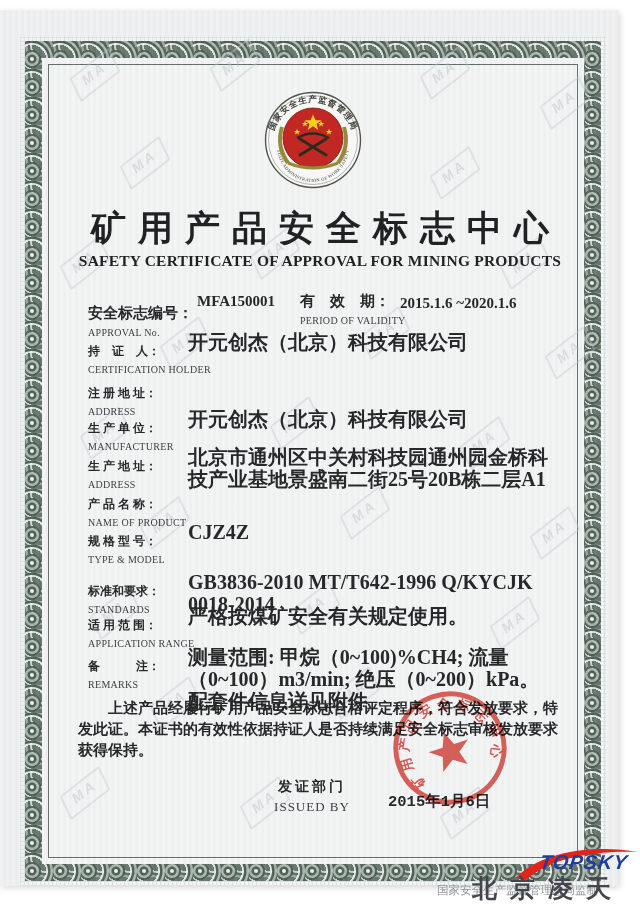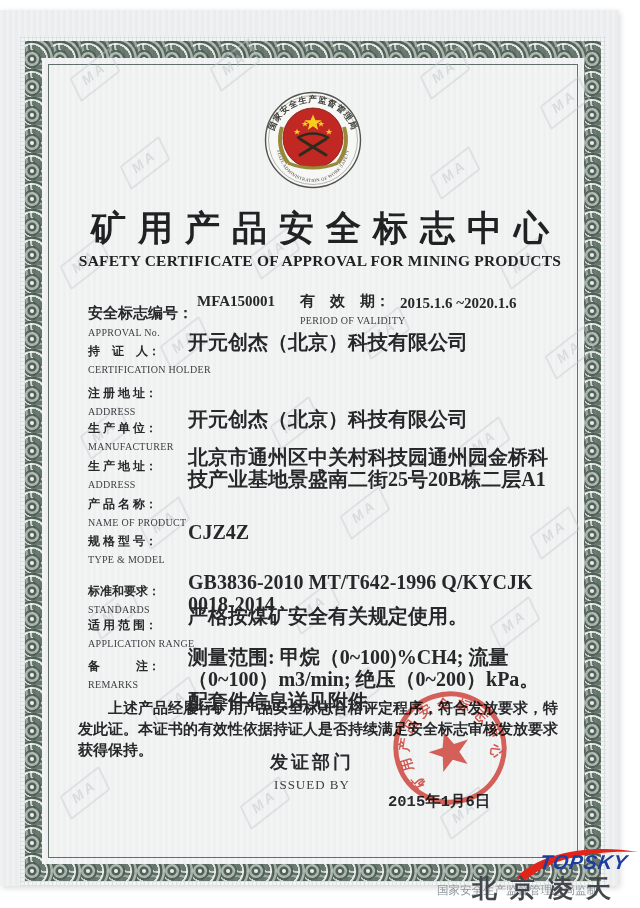--- a/index.html
+++ b/index.html
@@ -40,21 +40,21 @@
   .cn{font-size:12px;font-weight:700;white-space:nowrap;}
   .en{font-size:10px;letter-spacing:.3px;color:#3c4043;margin-top:4px;
       font-family:"Liberation Serif","DejaVu Serif",serif;white-space:nowrap;}
   .lab{position:absolute;left:0;top:12px;}
   .val{margin-left:100px;width:372px;font-size:20px;font-weight:600;line-height:22px;}
   .hdr .hlab{font-size:15px;font-weight:700;white-space:nowrap;}
   .hdr .hval{font-size:15px;font-weight:600;white-space:nowrap;}
   .decl{position:absolute;left:78px;top:698px;width:486px;font-size:15px;font-weight:600;
         line-height:21px;text-indent:2em;}
   .issuer{position:absolute;left:162px;top:750px;width:300px;text-align:center;}
-  .issuer .cn{font-size:18px;letter-spacing:3px;white-space:nowrap;}
+  .issuer .cn{font-size:14px;letter-spacing:3px;white-space:nowrap;margin-top:28px;}
   .issuer .en{font-size:13px;letter-spacing:1px;margin-top:3px;}
   .idate{position:absolute;left:388px;top:791px;font-size:15.5px;font-weight:600;font-family:Liberation Mono, monospace;}
   .seal{position:absolute;left:391px;top:689px;width:118px;height:118px;transform:rotate(-18deg);
         mix-blend-mode:multiply;opacity:.92;z-index:6;}
   .topsky{position:absolute;left:514px;top:842px;width:126px;height:44px;z-index:7;}
   .topsky-text{position:absolute;left:540px;top:851px;font:italic 900 20px "Liberation Sans","DejaVu Sans",sans-serif;
         color:#1d3e9e;letter-spacing:1px;transform:skewX(-8deg);z-index:8;}
   .supervised{position:absolute;left:437px;top:883px;font-size:11.5px;color:#8e959a;z-index:6;white-space:nowrap;}
   .company{position:absolute;left:472px;top:872px;font-size:25px;font-weight:bold;letter-spacing:13px;
         color:#43474d;z-index:7;white-space:nowrap;}

